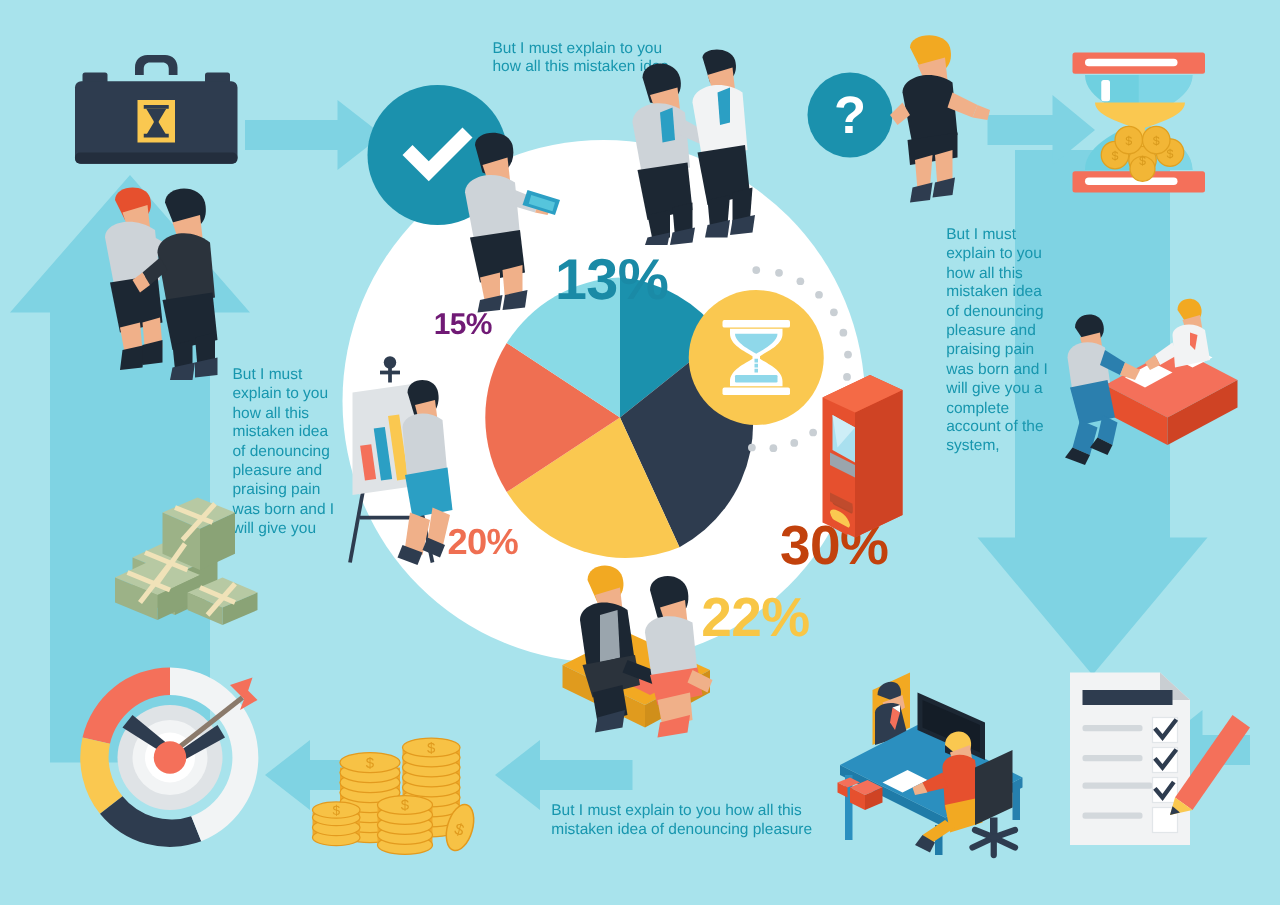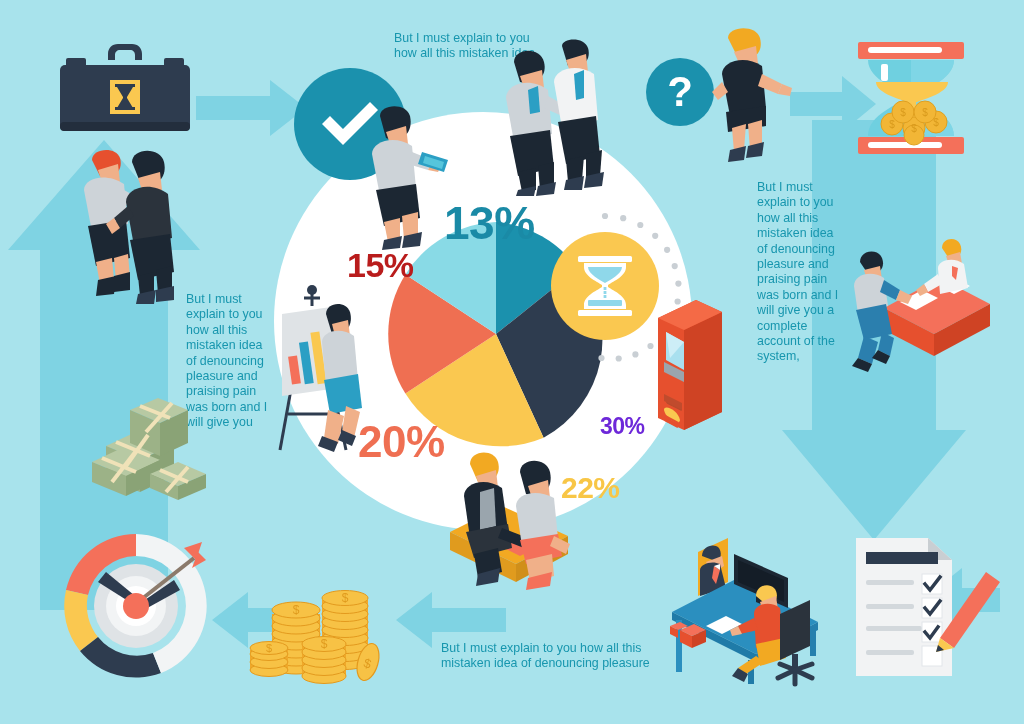--- a/index.html
+++ b/index.html
@@ -18,24 +18,24 @@
     border-radius:50%;background:#ffffff;
   }
 
   
   .pct{
     font-weight:bold;letter-spacing:-0.5px;
     font-family:"Liberation Sans","DejaVu Sans",sans-serif;
     white-space:nowrap;line-height:1;
   }
   .pct-13{left:444px;top:200px;font-size:46px;color:#1a8aa6;}
-  .pct-15{left:347px;top:248px;font-size:34px;color:#b91c1c;}
-  .pct-20{left:358px;top:420px;font-size:44px;color:#ef6f52;}
-  .pct-30{left:600px;top:415px;font-size:23px;color:#6d28d9;}
-  .pct-22{left:561px;top:473px;font-size:30px;color:#f8c646;}
+  .pct-15{left:347px;top:248px;font-size:24px;color:#701a75;}
+  .pct-20{left:358px;top:420px;font-size:29px;color:#ef6f52;}
+  .pct-30{left:624px;top:415px;font-size:44px;color:#c2410c;}
+  .pct-22{left:561px;top:473px;font-size:44px;color:#f8c646;}
 
   
   .copy{
     color:#1796ae;font-size:12.4px;line-height:15.4px;
     font-family:"Liberation Sans","DejaVu Sans",sans-serif;
   }
   .copy-top{left:394px;top:31px;width:150px;}
   .copy-left{left:186px;top:292px;width:86px;}
   .copy-right{left:757px;top:180px;width:90px;}
   .copy-bottom{left:441px;top:641px;width:220px;}

